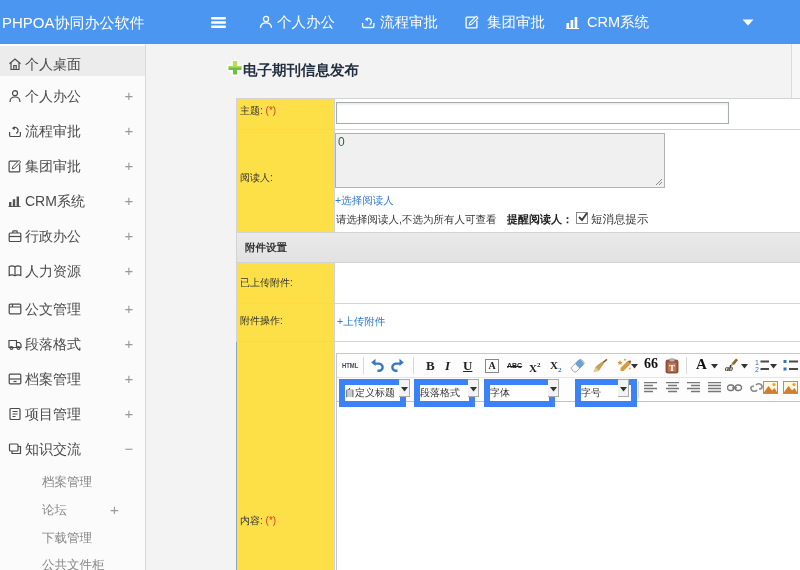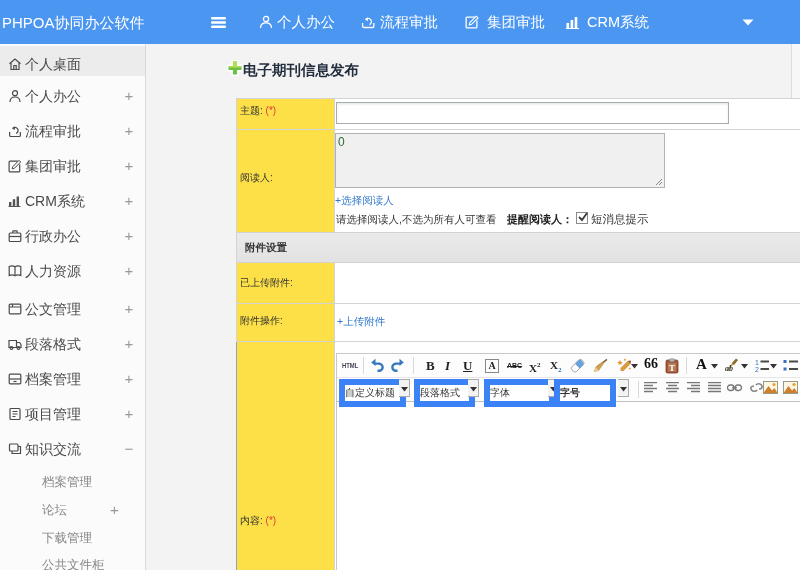--- a/index.html
+++ b/index.html
@@ -335,21 +335,21 @@
             <svg width="7" height="5">
               <path d="M0 0 L7 0 L3.5 4.5 Z" fill="#333"></path>
             </svg>
           </span>
         <span class="dd" style="left:147px;width:59px;">字体</span>
           <span class="ddb" style="left:211px">
             <svg width="7" height="5">
               <path d="M0 0 L7 0 L3.5 4.5 Z" fill="#333"></path>
             </svg>
           </span>
-        <span class="dd" style="left:217px;width:50px;font-weight:bold;">字号</span>
+        <span class="dd" style="left:238px;width:50px;">字号</span>
           <span class="ddb" style="left:281px">
             <svg width="7" height="5">
               <path d="M0 0 L7 0 L3.5 4.5 Z" fill="#333"></path>
             </svg>
           </span>
         <span class="tsep" style="left:301px"></span>
         <svg class="abs" style="left:307px;top:4px" width="13" height="11" viewBox="0 0 13 11">
             <path d="M0 0.5 H13 M0 3.5 H9 M0 6.5 H13 M0 9.5 H9" stroke="#777" stroke-width="1.4"></path>
           </svg>
         <svg class="abs" style="left:329px;top:4px" width="13" height="11" viewBox="0 0 13 11">

